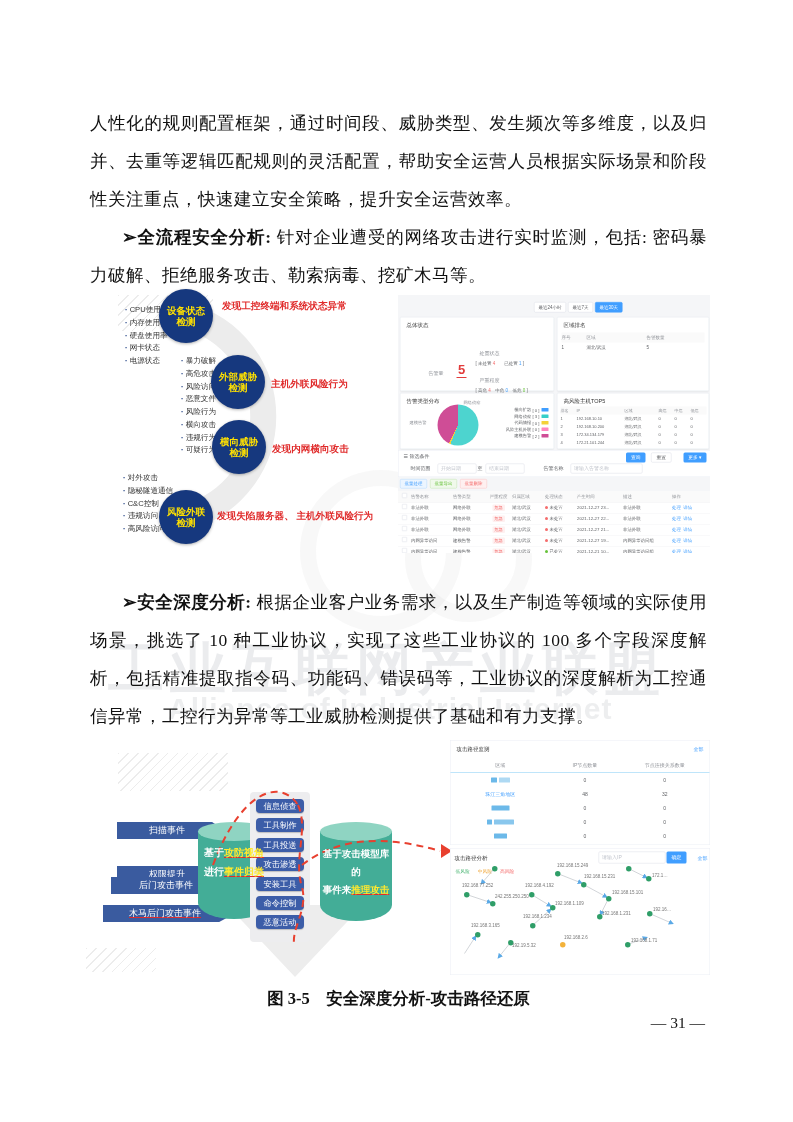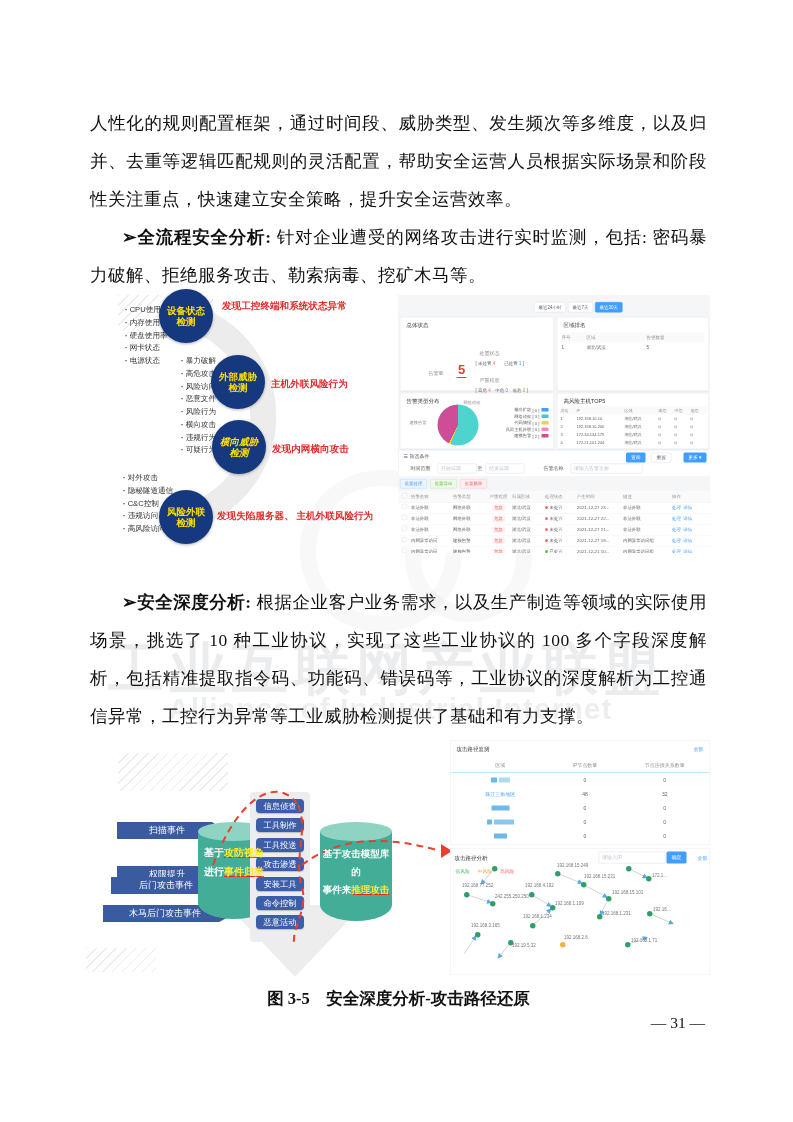--- a/index.html
+++ b/index.html
@@ -185,21 +185,21 @@
       </div>
 
     <div class="node-circle" style="left:64px;top:-3px;">
       <span>设备状态</span>
       <span>检测</span>
     </div>
     <div class="node-circle" style="left:116px;top:63px;">
       <span>外部威胁</span>
       <span>检测</span>
     </div>
-    <div class="node-circle" style="left:117px;top:128px;font-style:italic;">
+    <div class="node-circle" style="left:117px;top:128px;">
       <span>横向威胁</span>
       <span>检测</span>
     </div>
     <div class="node-circle" style="left:64px;top:198px;">
       <span>风险外联</span>
       <span>检测</span>
     </div>
 
     <div class="f34-ann" style="left:127px;top:8px;">发现工控终端和系统状态异常</div>
     <div class="f34-ann" style="left:176px;top:86px;">主机外联风险行为</div>

